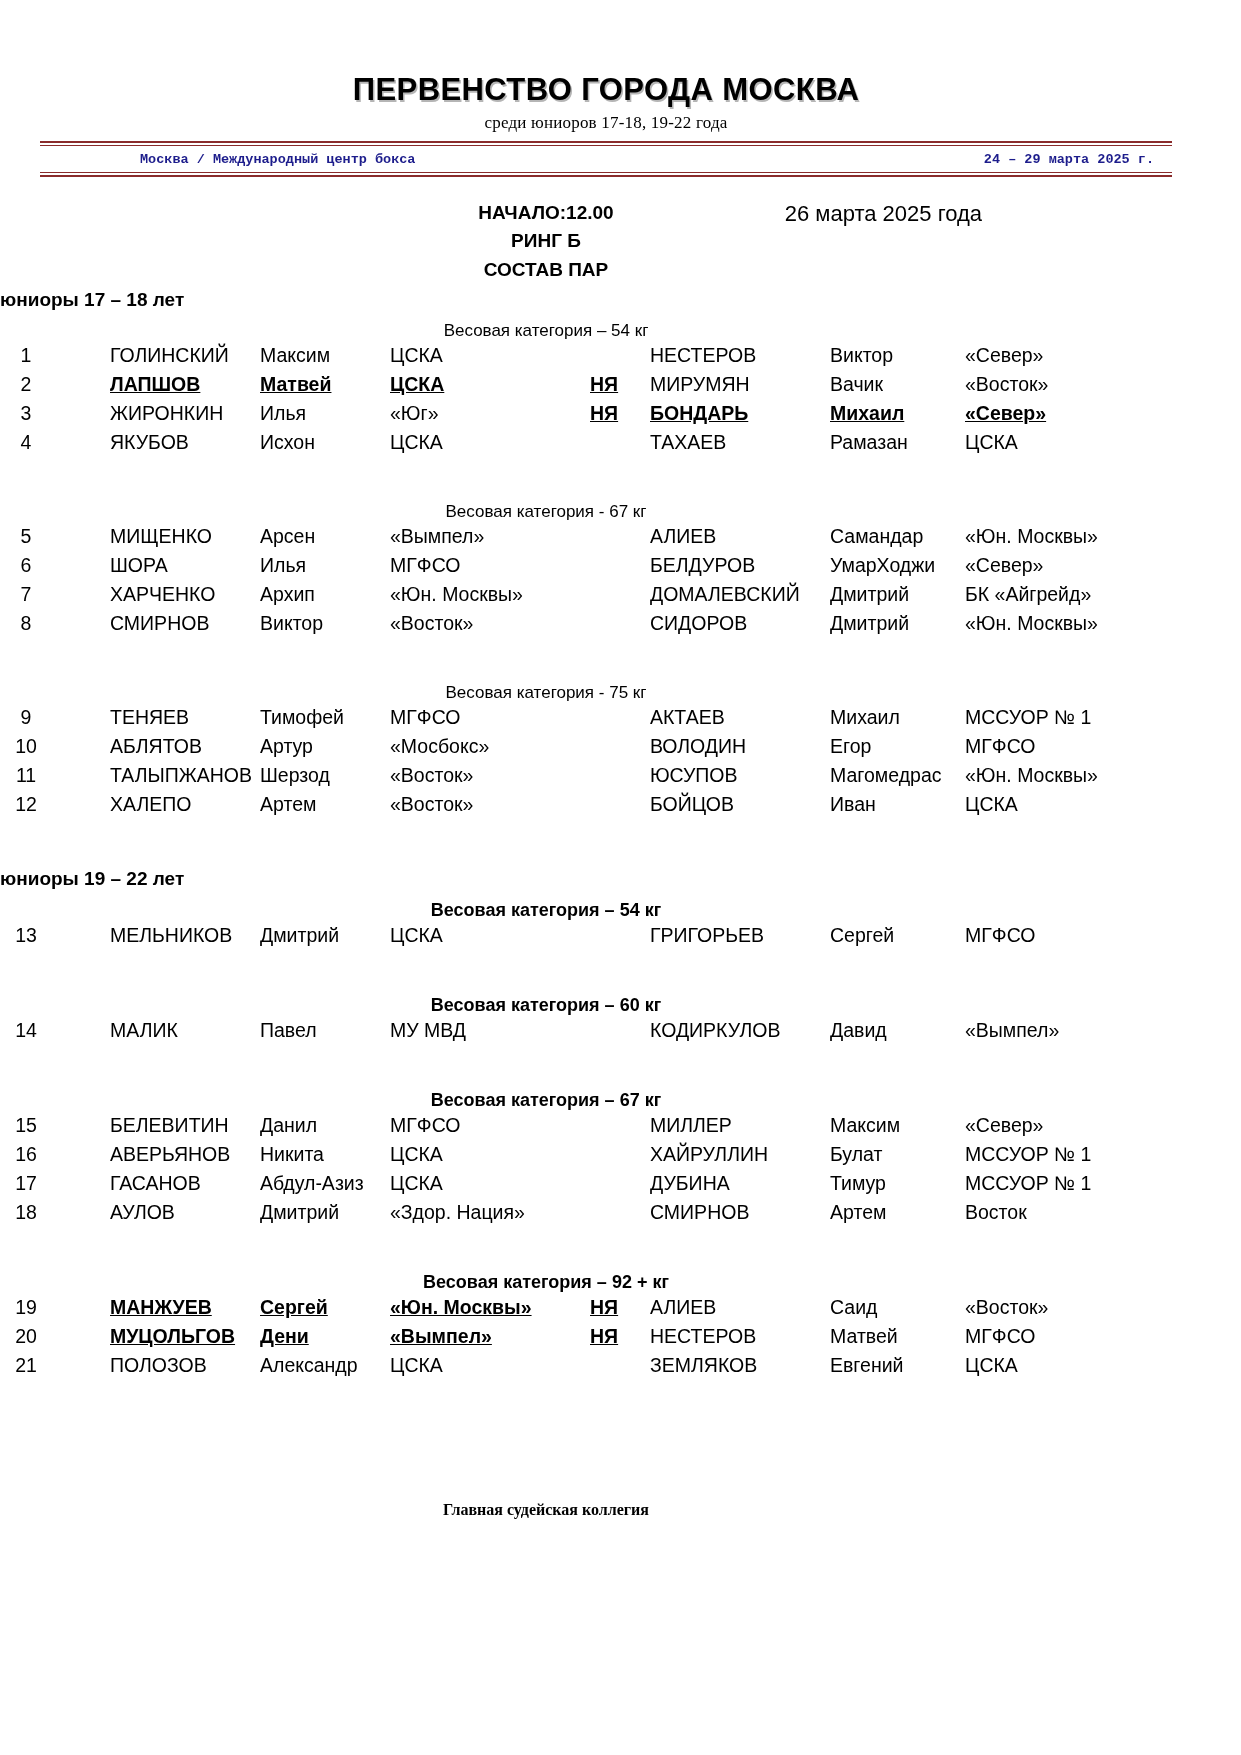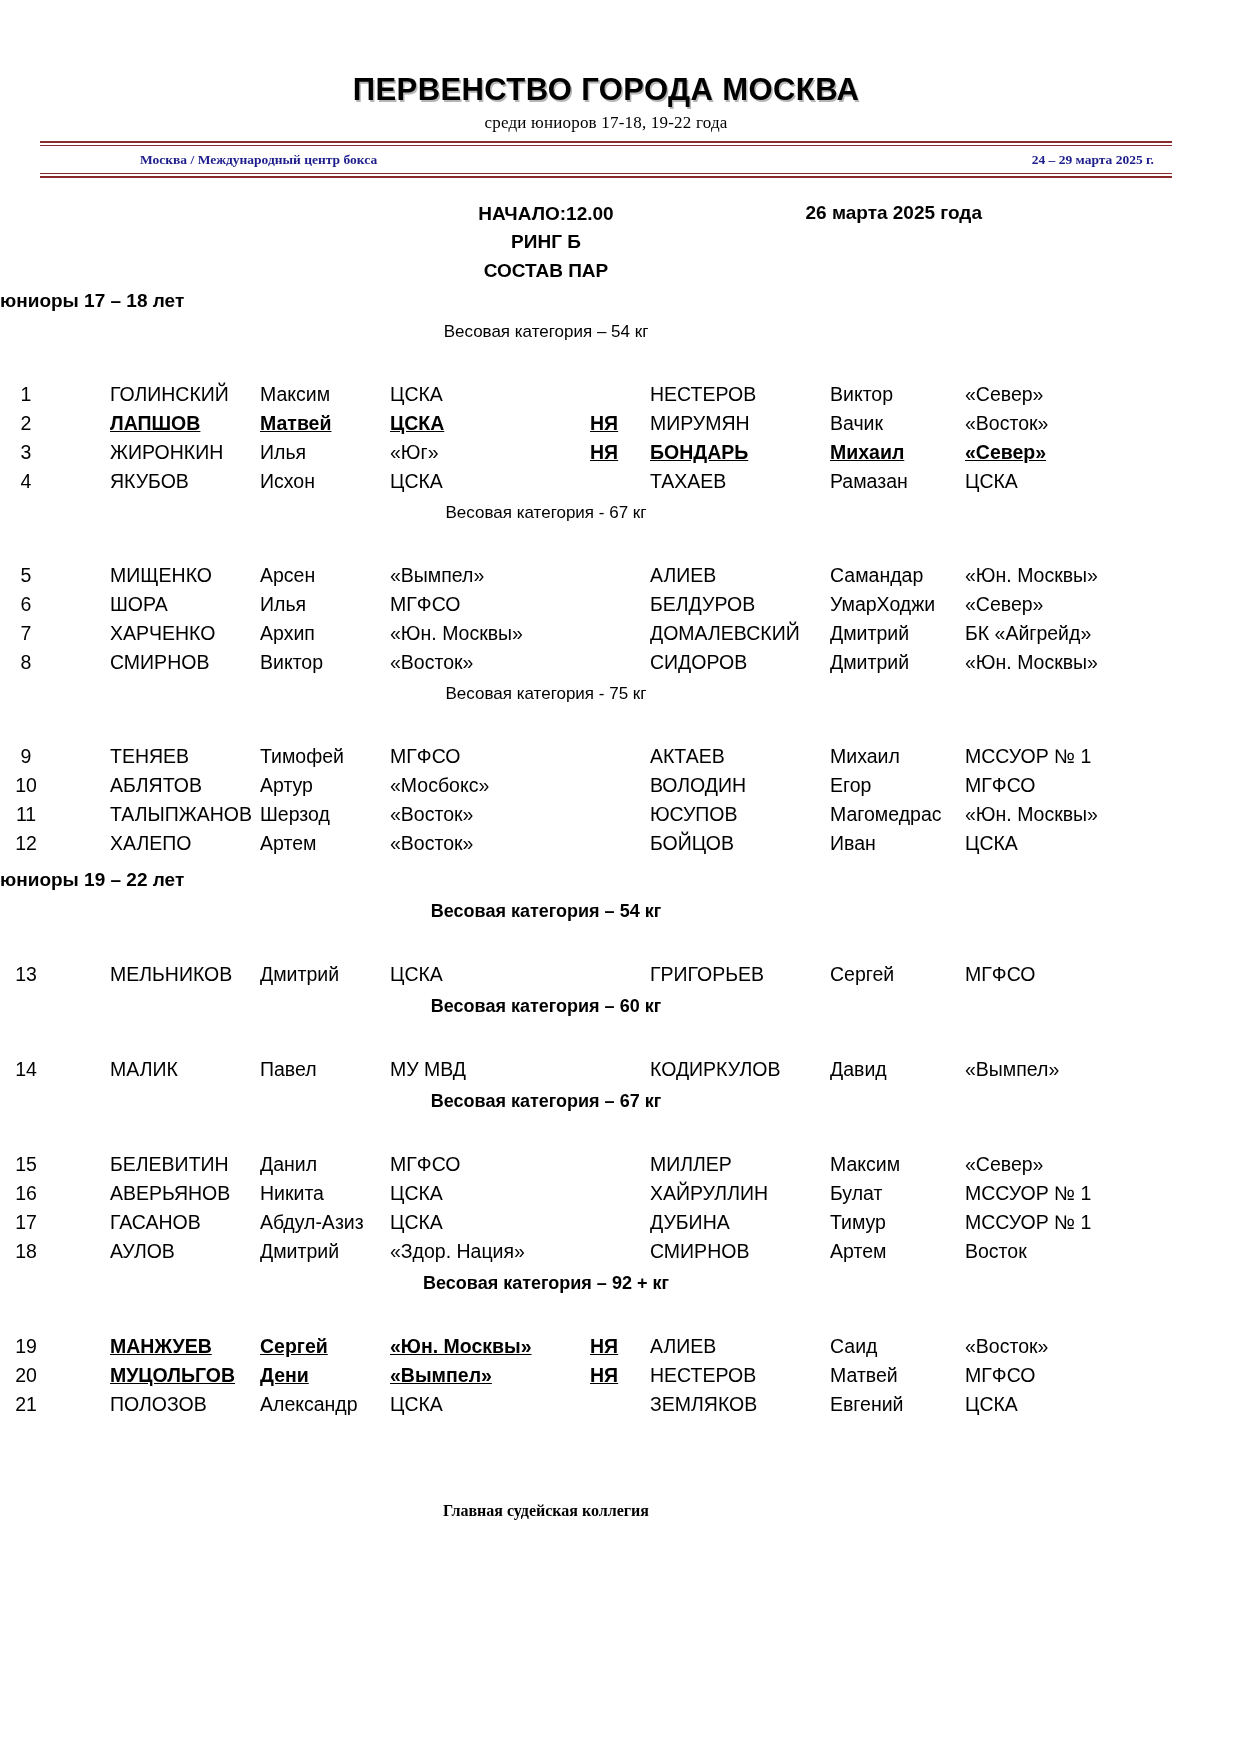--- a/index.html
+++ b/index.html
@@ -50,21 +50,21 @@
   .rule-top {
     border-top: 2.5px solid #8a2b2b;
     border-bottom: 1px solid #8a2b2b;
     height: 2px;
   }
   .venue-row {
     padding: 6px 40px 0 40px;
     display: flex;
     justify-content: space-between;
     align-items: baseline;
-    font-family: Liberation Serif, serif;
+    font-family: Liberation Mono, monospace;
     font-weight: bold;
     font-size: 13.5px;
     color: #1d1d8c;
   }
   .venue-row .left { padding-left: 100px; }
   .venue-row .right { padding-right: 18px; }
   .rule-bottom {
     margin-top: 5px;
     padding: 0 40px;
   }
@@ -84,22 +84,22 @@
     text-align: center;
     font-weight: bold;
     font-size: 19px;
     line-height: 1.52;
     padding-right: 120px;
   }
   .meta-date {
     position: absolute;
     right: 230px;
     top: 2px;
-    font-size: 19px;
-    font-weight: bold;
+    font-size: 22px;
+    font-weight: normal;
     white-space: nowrap;
   }
 
   
   .age-group-title {
     font-weight: bold;
     font-size: 19px;
     padding-right: 120px;
     margin-top: 12px;
   }
@@ -125,21 +125,21 @@
     height: 29px;
     white-space: nowrap;
   }
   .c-num    { width: 52px;  text-align: center; flex: 0 0 52px; }
   .c-lname  { width: 208px; flex: 0 0 208px; padding-left: 58px; box-sizing: border-box; }
   .c-lfirst { width: 130px; flex: 0 0 130px; }
   .c-lclub  { width: 176px; flex: 0 0 176px; }
   .c-ny     { width: 84px;  flex: 0 0 84px; text-align: left; padding-left: 24px; box-sizing: border-box; }
   .c-rname  { width: 180px; flex: 0 0 180px; }
   .c-rfirst { width: 135px; flex: 0 0 135px; }
-  .c-rclub  { width: 190px; flex: 0 0 190px; margin-top: 38px; }
+  .c-rclub  { width: 190px; flex: 0 0 190px; }
 
   .em { font-weight: bold; text-decoration: underline; }
   .inner { display: inline-block; }
 
   
   .footer-signature {
     text-align: center;
     font-family: "Liberation Serif", serif;
     font-weight: bold;
     font-size: 16px;

